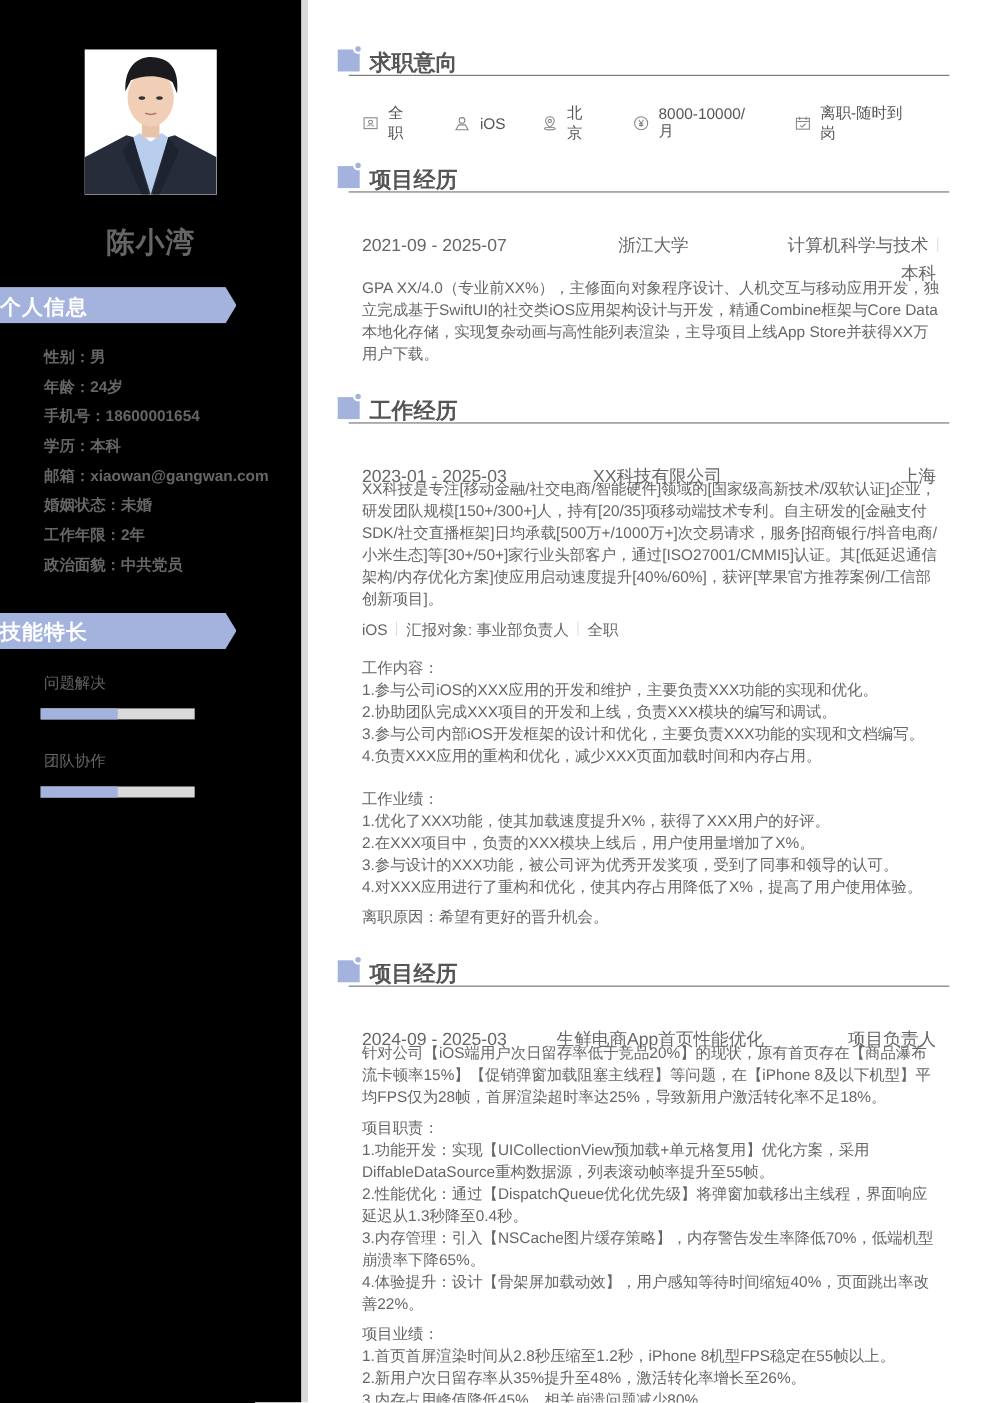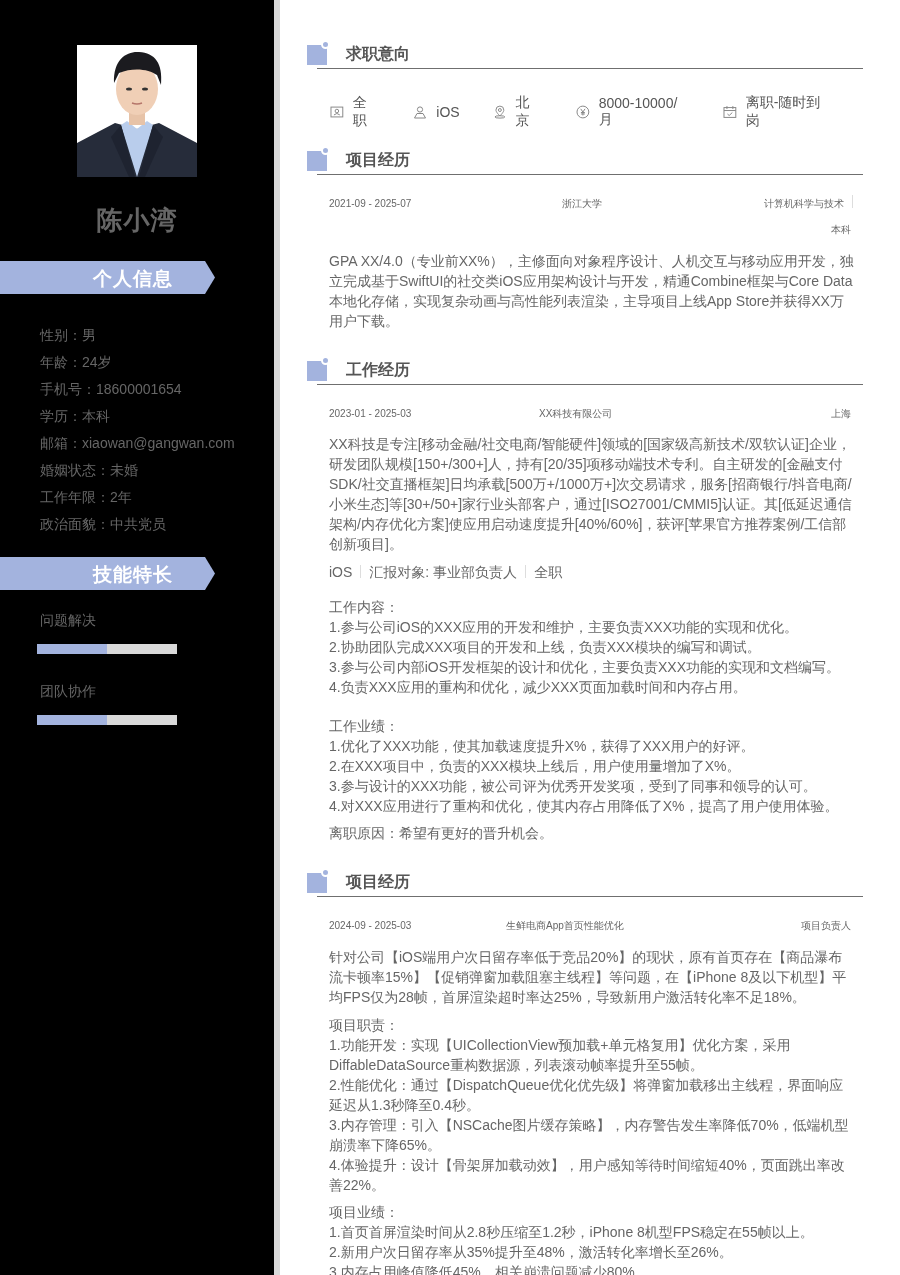--- a/index.html
+++ b/index.html
@@ -7,47 +7,47 @@
   body { font-family: "Liberation Sans", "DejaVu Sans", sans-serif; color: #555; position: relative; }
 
   
   .left { position: absolute; left: 0; top: 0; width: 274px; height: 1275px; background: #000000; }
   .divider-bar { position: absolute; left: 274px; top: 0; width: 6px; height: 1275px; background: #d9d9d9; }
   .photo { position: absolute; left: 77px; top: 45px; width: 120px; height: 132px; background: #e9edf3; overflow: hidden; }
   .photo svg { width: 100%; height: 100%; display: block; }
   .name { position: absolute; left: 0; width: 274px; top: 203px; text-align: center; font-size: 26px; font-weight: bold; color: #666; letter-spacing: 1px; }
 
   .banner { position: absolute; left: 0; width: 215px; height: 33px; background: #a3b3de; clip-path: polygon(0 0, 205px 0, 215px 50%, 205px 100%, 0 100%); }
-  .banner span { position: absolute; left: 0; width: 255px; text-align: center; top: 5px; font-size: 19px; font-weight: bold; color: #fff; letter-spacing: 1px; padding-left: 11px; }
+  .banner span { position: absolute; left: 0; width: 255px; text-align: left; top: 5px; font-size: 19px; font-weight: bold; color: #fff; letter-spacing: 1px; }
   .banner.info { top: 261px; }
   .banner.skills { top: 557px; }
 
-  .info-list { position: absolute; left: 40px; top: 325px; }
+  .info-list { position: absolute; left: 40px; top: 314px; font-weight: bold; }
   .info-row { font-size: 14px; color: #666; height: 27px; line-height: 20px; }
 
   .skills-list { position: absolute; left: 37px; top: 610px; }
   .skill { height: 71px; }
   .skill-name { font-size: 14px; color: #666; padding-left: 3px; line-height: 20px; }
   .skill-bar { margin-top: 14px; width: 140px; height: 10px; background: #d9d9d9; position: relative; }
   .skill-fill { position: absolute; left: 0; top: 0; height: 10px; width: 70px; background: #a3b3de; }
 
   
   .right { position: absolute; left: 306px; top: 0; width: 560px; }
   .section-head { position: absolute; left: 0; width: 557px; height: 30px; }
   .section-head .sq { position: absolute; left: 1px; top: 5px; width: 20px; height: 20px; background: #a3b3de; }
   .section-head .dot { position: absolute; left: 15px; top: 0; width: 9px; height: 9px; border-radius: 50%; background: #a3b3de; border: 2px solid #fff; }
-  .section-head .title { position: absolute; left: 40px; top: 4px; font-size: 16px; font-weight: bold; color: #555; }
+  .section-head .title { position: absolute; left: 30px; top: 4px; font-size: 20px; font-weight: bold; color: #555; }
   .section-head .line { position: absolute; left: 11px; right: 0; top: 28px; height: 1px; background: #6f6f6f; }
 
   .intent-row { position: absolute; left: 24px; top: 94px; display: flex; font-size: 14px; color: #555; }
   .intent-item { display: flex; align-items: center; margin-right: 33px; }
   .intent-item svg { width: 14px; height: 14px; margin-right: 9px; }
 
   .txt { position: absolute; left: 23px; width: 525px; font-size: 14px; color: #666; line-height: 20px; }
-  .row3 { position: absolute; left: 23px; width: 522px; font-size: 10px; color: #666; line-height: 20px; height: 20px; }
+  .row3 { position: absolute; left: 23px; width: 522px; font-size: 16px; color: #666; line-height: 20px; height: 20px; margin-top: 20px; }
   .row3 .a { position: absolute; left: 0; }
   .row3 .b { position: absolute; }
   .row3 .c { position: absolute; right: 0; text-align: left; }
   .sep { display: inline-block; width: 1px; height: 13px; background: #ddd; margin: 0 8px; vertical-align: -1px; }
   .tags { position: absolute; left: 23px; font-size: 14px; color: #666; line-height: 20px; }
   .para { white-space: pre-wrap; }
 </style>
 </head>
 <body>
 

